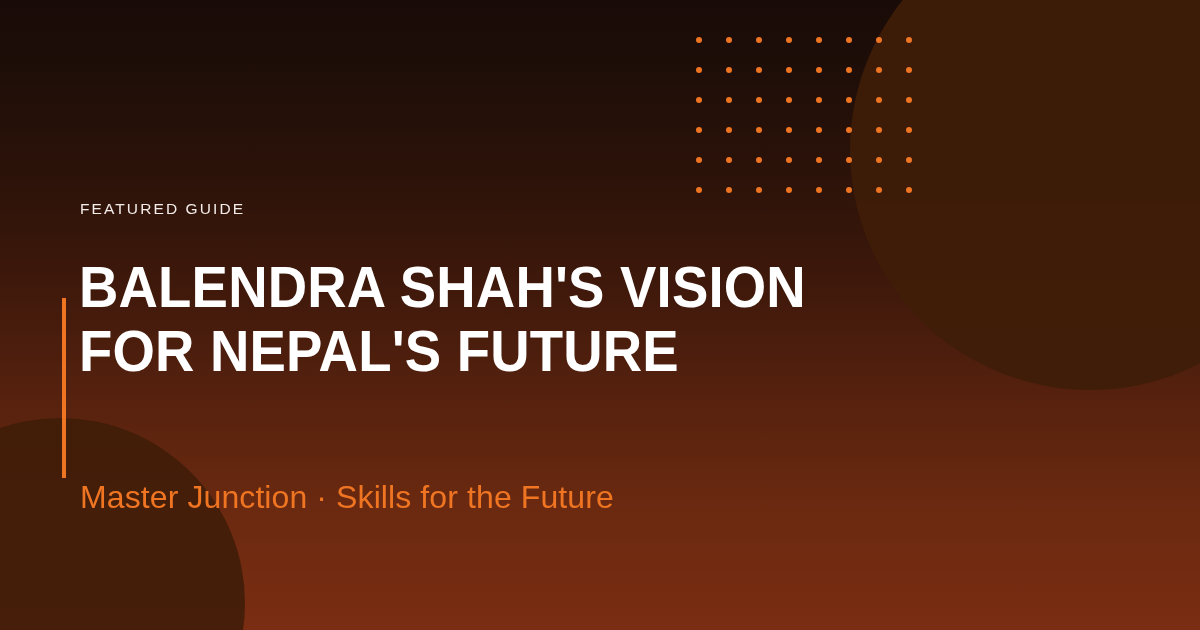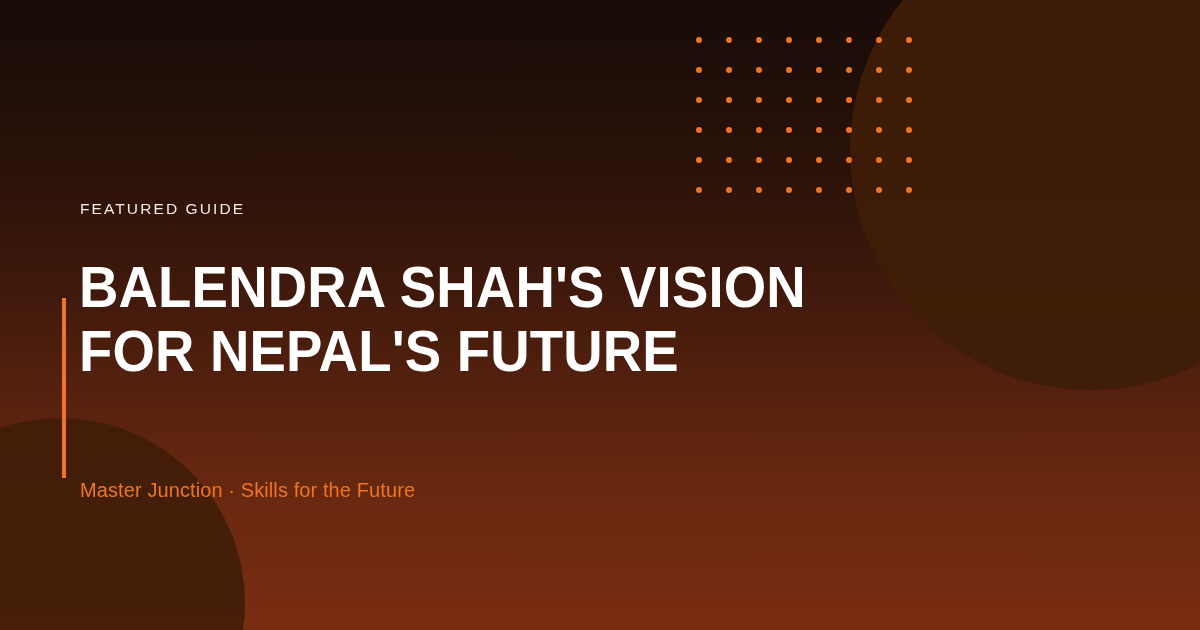--- a/index.html
+++ b/index.html
@@ -106,21 +106,21 @@
     color: #ffffff;
     text-transform: uppercase;
     transform: scaleX(0.94);
     transform-origin: left top;
   }
 
   #subtitle {
     position: absolute;
     left: 80px;
     top: 479px;
-    font-size: 20px;
+    font-size: 32px;
     font-weight: 400;
     letter-spacing: 0.1px;
     color: #ef7522;
     white-space: nowrap;
   }
 
   
   #footer-bar {
     position: absolute;
     left: 0;

